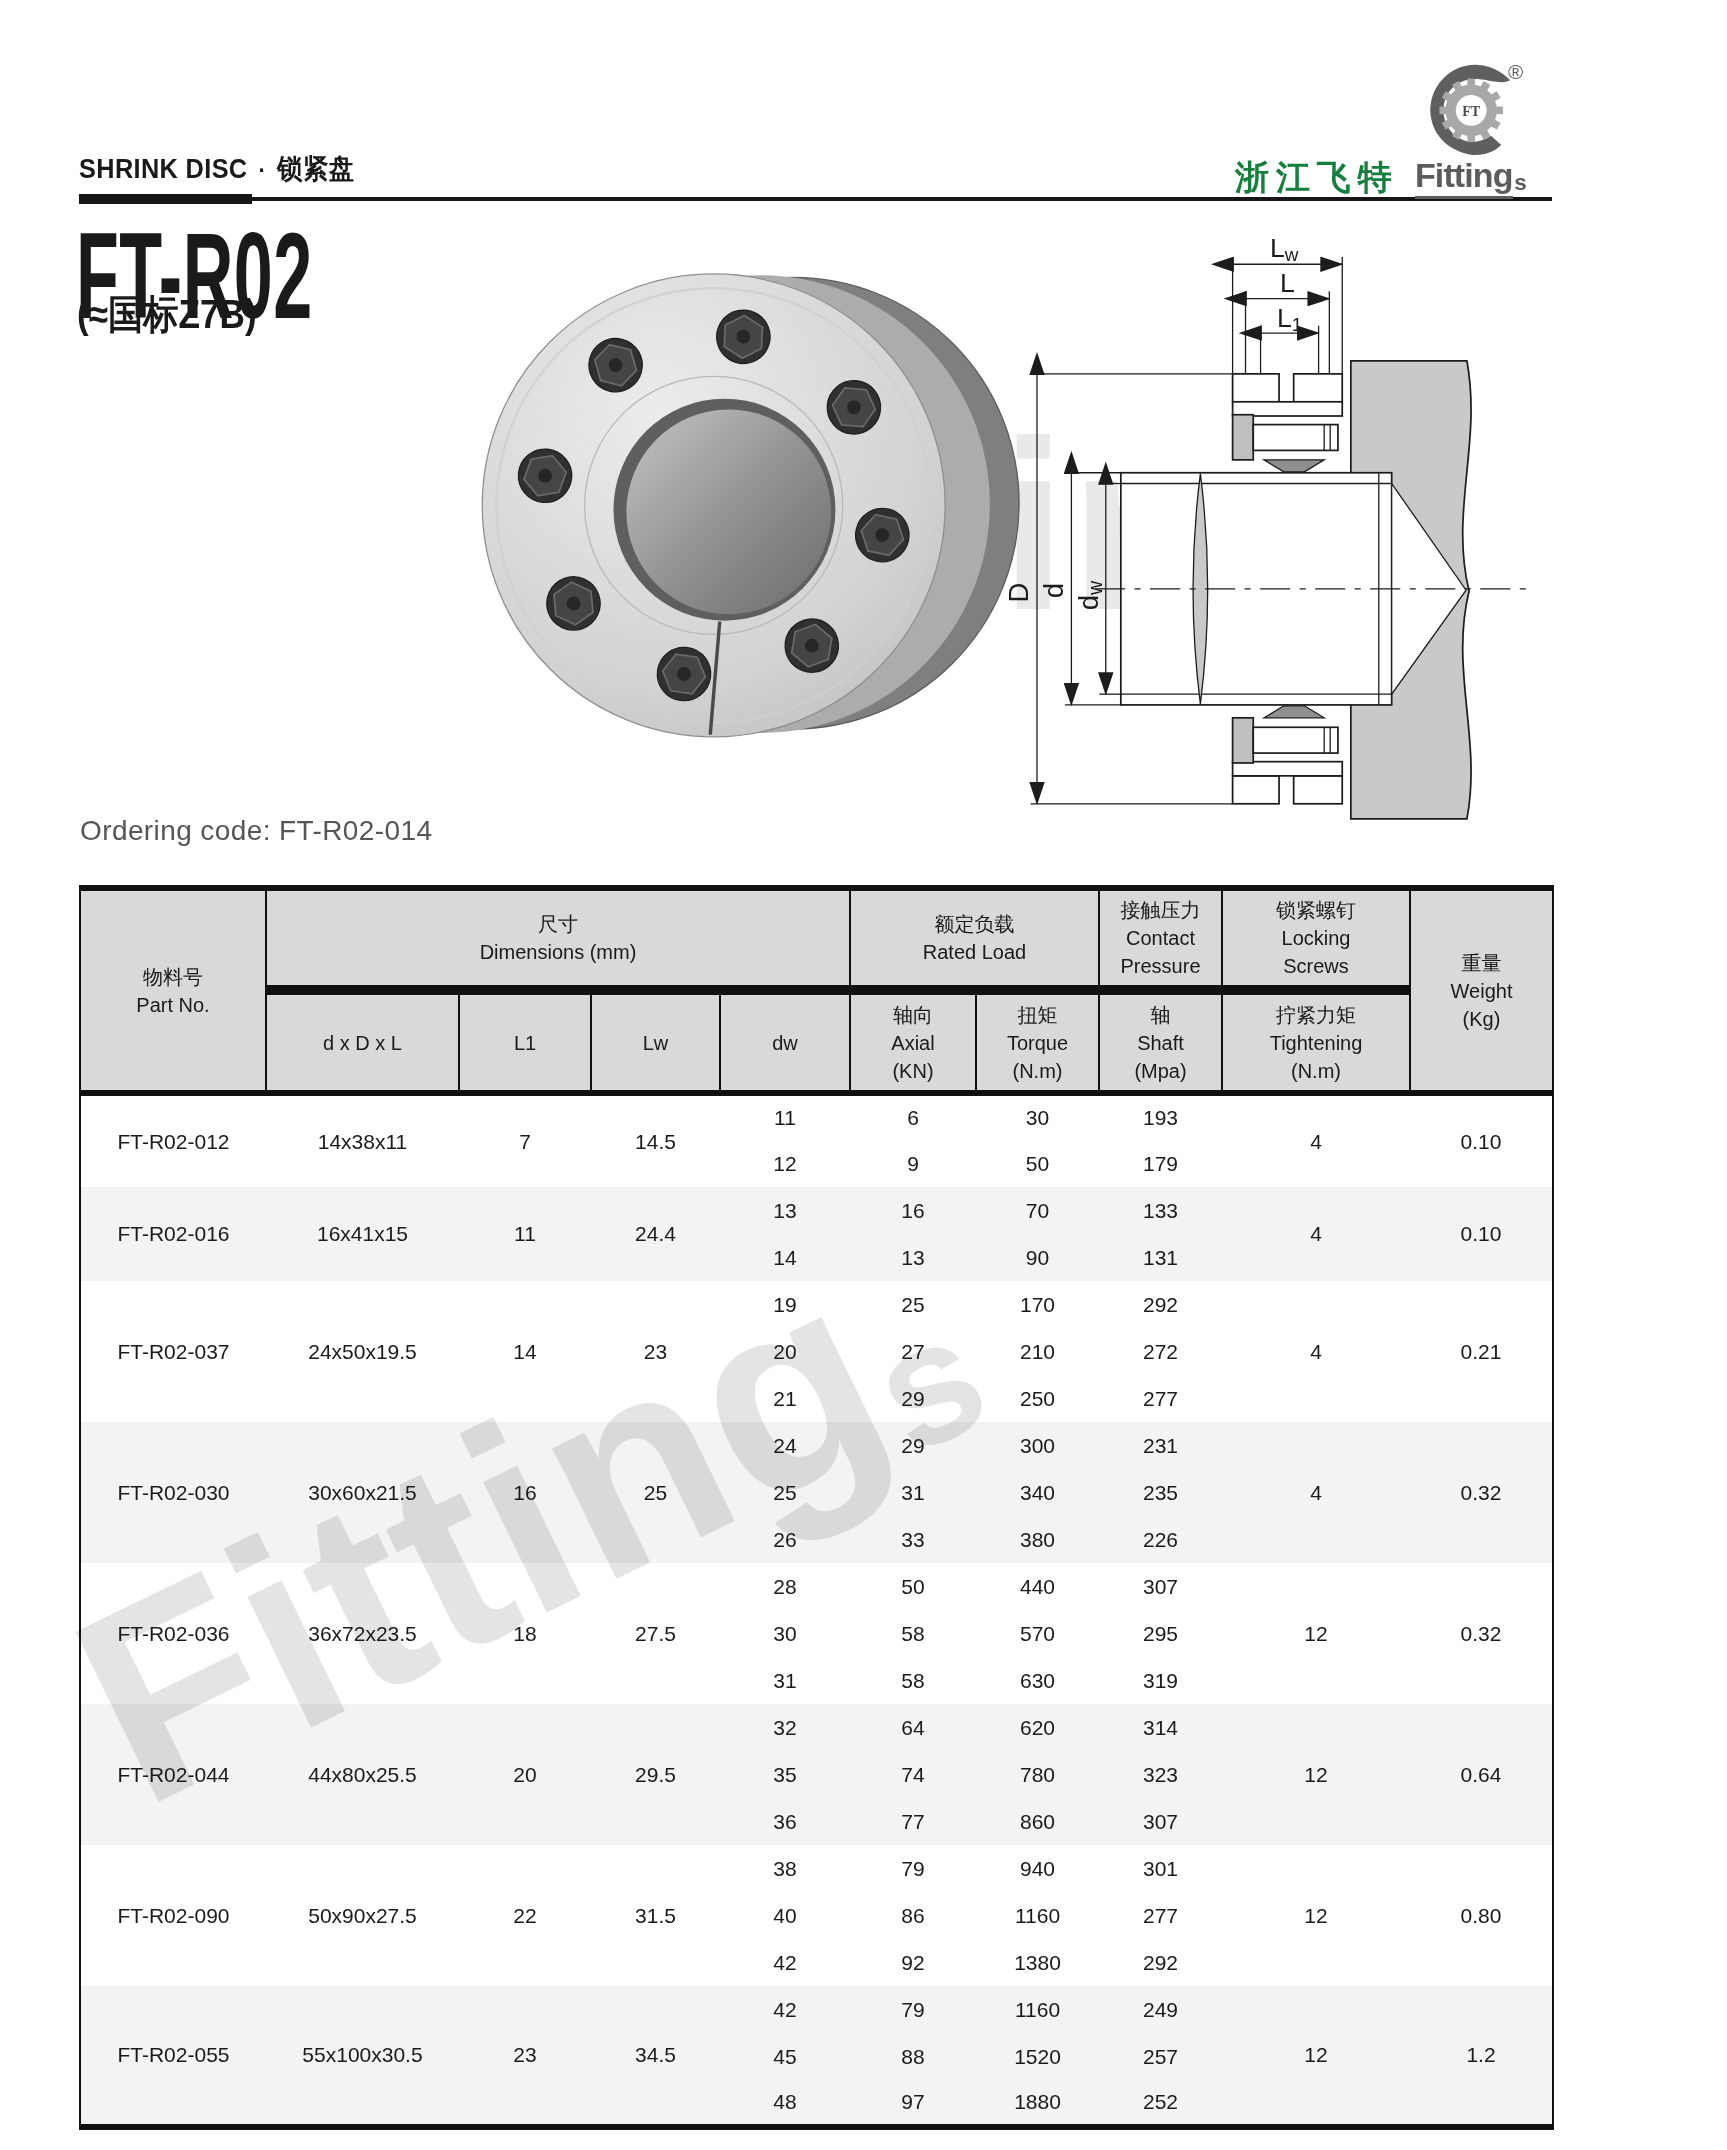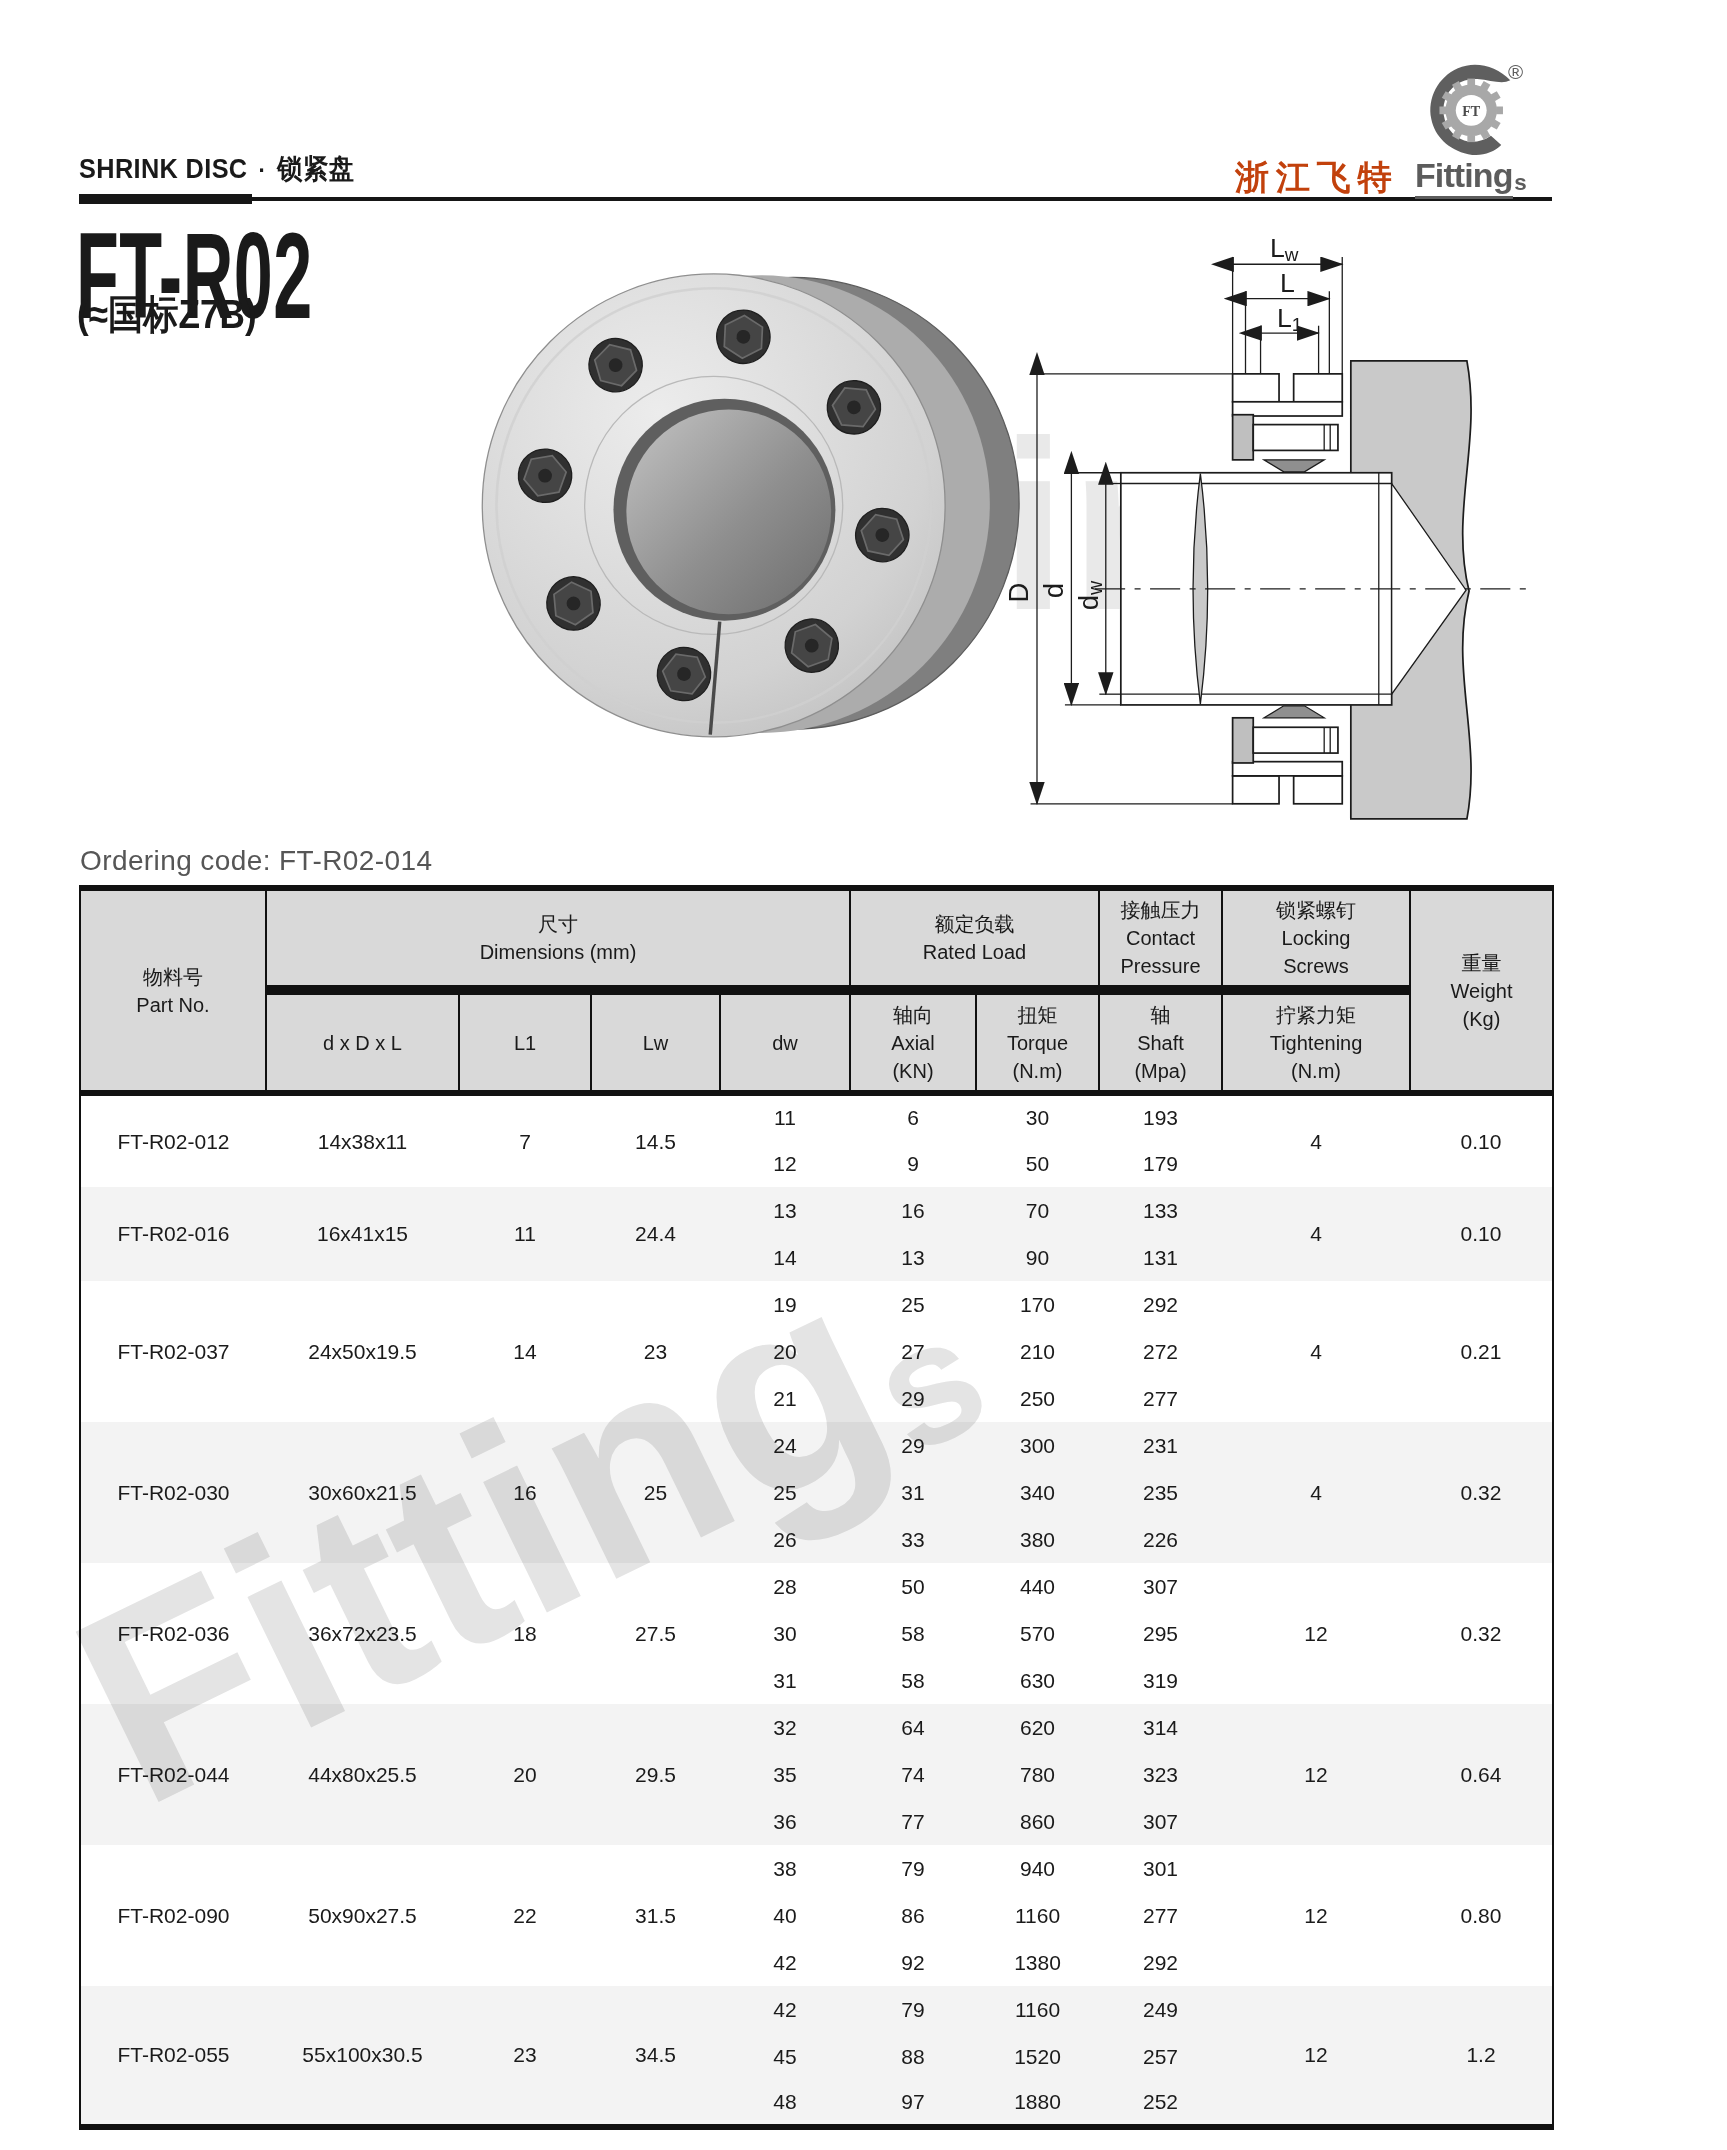--- a/index.html
+++ b/index.html
@@ -6,21 +6,21 @@
   html,body { background:#ffffff; }
   body { font-family:"Liberation Sans", sans-serif; color:#1a1a1a; }
   .page { position:relative; width:1727px; height:2317px; background:#fff; overflow:hidden; }
 
   
   .cat-header { position:absolute; left:79px; top:151px; font-size:27.5px; font-weight:bold; letter-spacing:0.4px; white-space:nowrap; transform:scaleX(.92); transform-origin:left top; }
   .cat-header .sep { margin:0 12px; font-size:24px; }
   .rule-thick { position:absolute; left:79px; top:194px; width:173px; height:10.3px; background:#161616; }
   .rule-thin  { position:absolute; left:252px; top:197px; width:1300px; height:3.9px; background:#161616; }
 
-  .brand-cn { position:absolute; left:1235px; top:155px; font-size:34px; font-weight:bold; color:#c2410c; letter-spacing:6.9px; white-space:nowrap;text-align:center; }
+  .brand-cn { position:absolute; left:1235px; top:155px; font-size:34px; font-weight:bold; color:#15803d; letter-spacing:6.9px; white-space:nowrap;text-align:center; }
   .wordmark { position:absolute; left:1415px; top:156px; white-space:nowrap; color:#5c5c5c; }
   .wordmark .wm-main { font-size:34px; font-weight:800; letter-spacing:-0.9px; border-bottom:3px solid #5c5c5c; padding-bottom:1.7px; }
   .wordmark .wm-s { font-size:22.4px; font-weight:800; position:relative; top:3.4px; left:1.7px; }
   .logo-svg { position:absolute; left:1426px; top:58px; width:99px; height:103px; }
 
   
   .page-title { position:absolute; left:76px; top:214px; font-size:123px; font-weight:bold; line-height:1; letter-spacing:0.9px; transform:scaleX(.57); transform-origin:left top; white-space:nowrap; }
   .page-subtitle { position:absolute; left:77px; top:287px; font-size:40px; font-weight:bold; transform:scaleX(.88); transform-origin:left top; white-space:nowrap; }
 
   
@@ -28,21 +28,21 @@
   .wm .wm-small { font-size:.62em; position:relative; top:.12em; }
   .wm-top { left:615px; top:387px; font-size:241px; letter-spacing:2.6px; }
   .wm-table { left:142px; top:1557px; font-size:275px; letter-spacing:0.9px; color:#e4e4e4; transform:rotate(-26deg); transform-origin:0% 80%; z-index:1; }
 
   
   .photo-svg { position:absolute; left:447px; top:258px; z-index:1; }
   .draw-svg  { position:absolute; left:998px; top:232px; z-index:1; }
   .draw-svg text { font-family:"Liberation Sans", sans-serif; fill:#1c1c1c; }
 
   
-  .ordering { position:absolute; left:80px; top:815px; font-size:28px; color:#565656; letter-spacing:0.4px;margin-top:30px; }
+  .ordering { position:absolute; left:80px; top:815px; font-size:28px; color:#565656; letter-spacing:0.4px; }
 
   
   .table-wrap { position:absolute; left:79px; top:885px; width:1473px; z-index:2; }
   table.spec { border-collapse:collapse; width:1473px; table-layout:fixed;
                border-left:2.6px solid #111; border-right:2.6px solid #111;
                border-top:6.5px solid #111; border-bottom:6.9px solid #111; }
   table.spec th { background:#d9d9d9; font-weight:normal; font-size:20px; line-height:1.4;
                   white-space:pre-line; text-align:center; vertical-align:middle;
                   border-left:2.2px solid #111; border-right:2.2px solid #111; }
   table.spec thead tr.r1 th { height:102px; }

